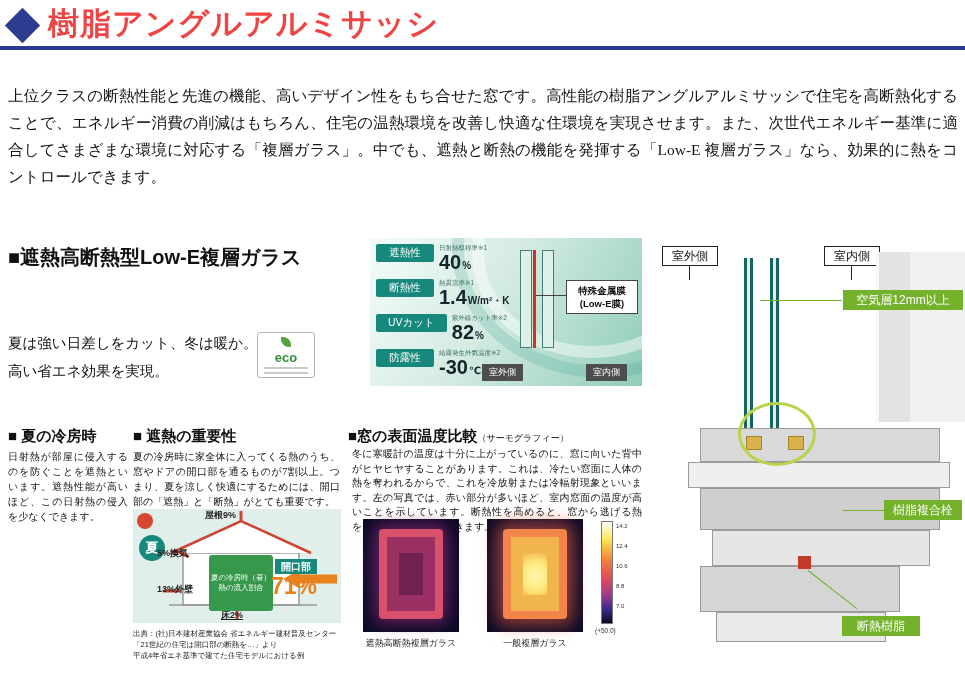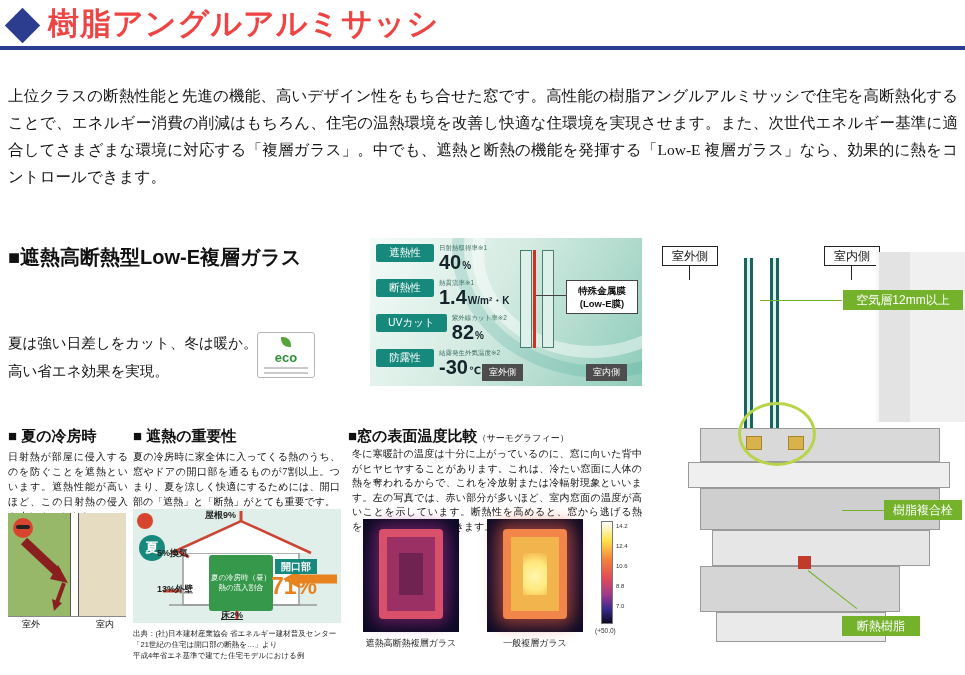--- a/index.html
+++ b/index.html
@@ -183,36 +183,20 @@
   <div class="cs-red"></div>
   <div class="cs-glead air"></div>
   <div class="cs-glead joint"></div>
   <div class="cs-glead resin"></div>
   <div class="cs-glabel cs-air">空気層12mm以上</div>
   <div class="cs-glabel cs-joint">樹脂複合栓</div>
   <div class="cs-glabel cs-resin">断熱樹脂</div>
 
   <h3 class="b-head c1-head">■ 夏の冷房時</h3>
   <p class="b-body c1-body">日射熱が部屋に侵入するのを防ぐことを遮熱といいます。遮熱性能が高いほど、この日射熱の侵入を少なくできます。</p>
-  <div class="sh">
-    <div class="sh-green"></div>
-    <div class="sh-strip"></div>
-    <div class="sh-tan"></div>
-    <div class="sh-sun"></div>
-    <svg width="118" height="103" style="position:absolute;left:0;top:0">
-      <path d="M16 28 L50 60" stroke="#8a1f1f" stroke-width="9" fill="none"></path>
-      <polygon points="60,70 42,66 50,52" fill="#8a1f1f"></polygon>
-      <path d="M56 70 L48 92" stroke="#8a1f1f" stroke-width="4" fill="none"></path>
-      <polygon points="46,98 44,86 54,90" fill="#8a1f1f"></polygon>
-    </svg>
-    <div class="sh-band">
-      <span class="sh-out">室外</span>
-      <span class="sh-in">室内</span>
-    </div>
-  </div>
 
   <h3 class="b-head c2-head">■ 遮熱の重要性</h3>
   <p class="b-body c2-body">夏の冷房時に家全体に入ってくる熱のうち、窓やドアの開口部を通るものが7割以上。つまり、夏を涼しく快適にするためには、開口部の「遮熱」と「断熱」がとても重要です。</p>
   <div class="imp">
     <svg width="208" height="114" style="position:absolute;left:0;top:0">
       <rect x="50" y="44" width="116" height="52" fill="#ffffff" stroke="#999" stroke-width="1.5"></rect>
       <polyline points="38,44 108,12 178,44" fill="#ffffff" stroke="#cc4433" stroke-width="2.5"></polyline>
       <line x1="36" y1="96" x2="184" y2="96" stroke="#999" stroke-width="1.5"></line>
       <path d="M204 70 L162 70" stroke="#e8821e" stroke-width="9"></path>
       <polygon points="150,70 166,61 166,79" fill="#e8821e"></polygon>

